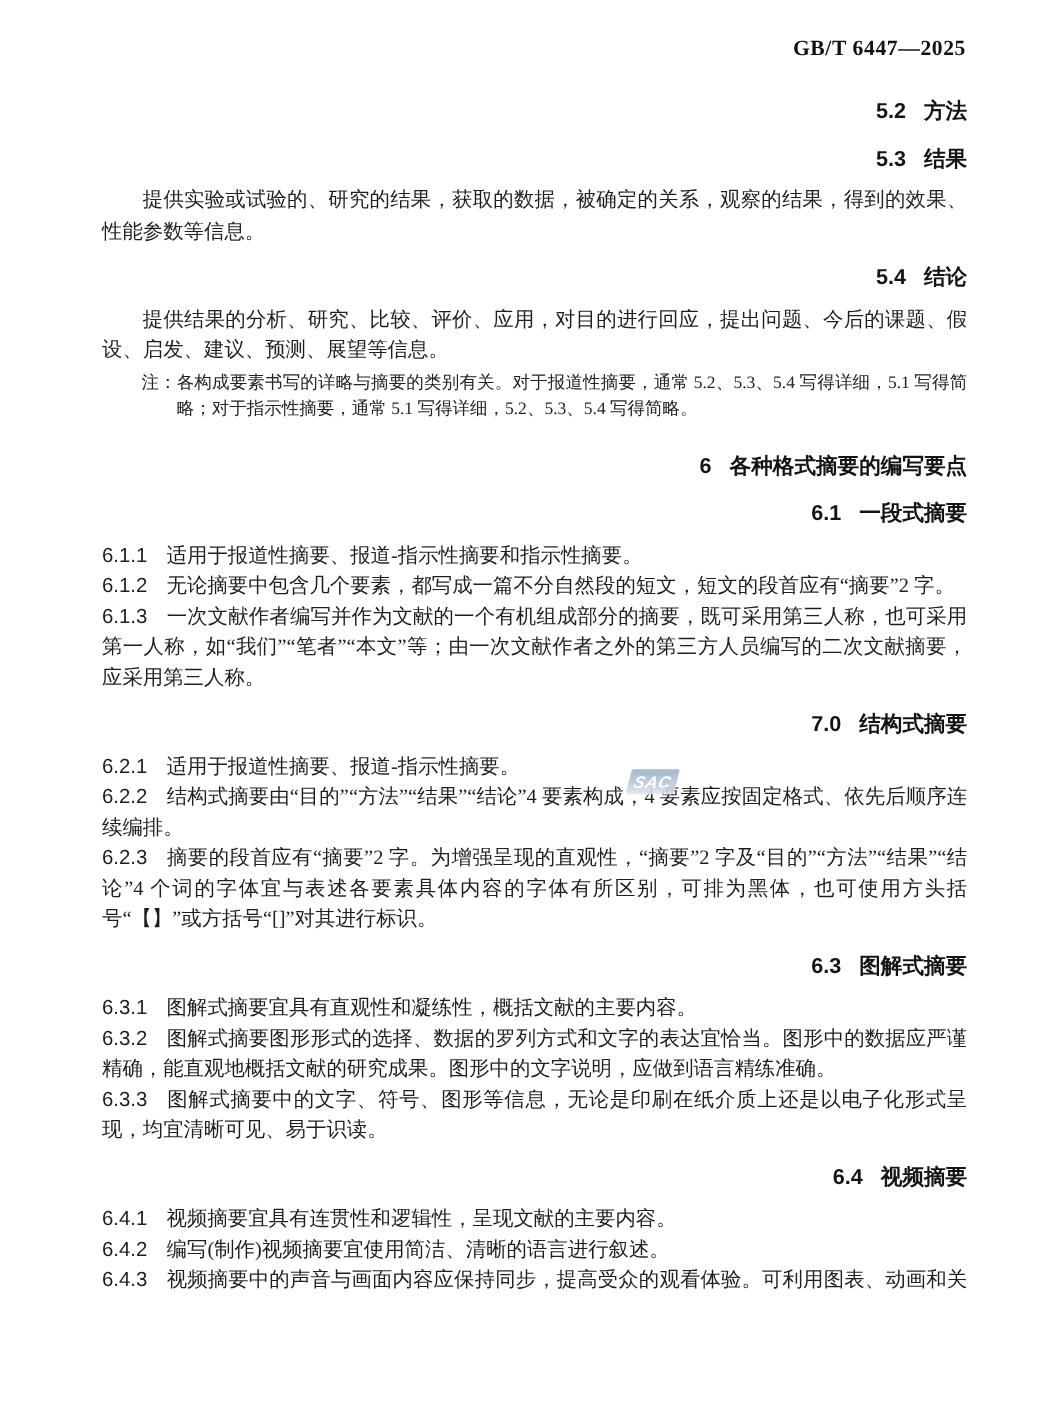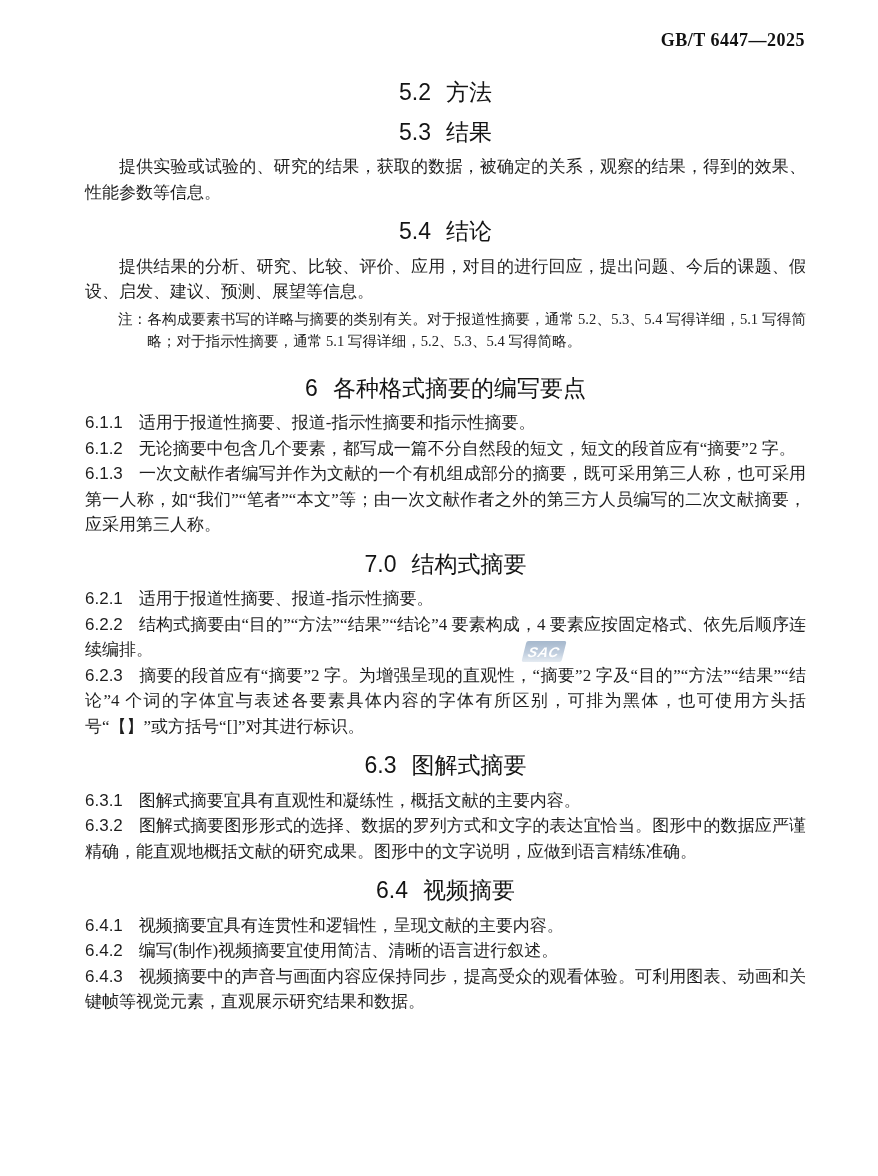--- a/index.html
+++ b/index.html
@@ -27,25 +27,25 @@
     left: 85px;
     width: 721px;
     top: 0;
     padding-top: 80px;
     font-size: 17px;
     line-height: 25.5px;
     text-align: justify;
   }
   h2.chapter, h3.sub {
     font-family: "Liberation Sans", "DejaVu Sans", sans-serif;
-    font-weight: 400;
-    font-size: 23px;
+    font-weight: 700;
+    font-size: 18px;
     line-height: 25.5px;
     color: #141414;
-    text-align: center;
+    text-align: right;
   }
   h3.sub { margin: 14px 0 9px; }
   h2.chapter { margin: 23px 0 9px; }
   .content > h3:first-child { margin-top: 0; }
   .hnum { margin-right: 15px; font-family: "Liberation Sans", "DejaVu Sans", sans-serif; }
   p.para { margin: 0; text-indent: 2em; }
   p.clause { margin: 0; }
   .cnum {
     font-family: "Liberation Sans", "DejaVu Sans", sans-serif;
     margin-right: 16px;
@@ -121,32 +121,34 @@
 
     <h3 class="sub"><span class="hnum">5.4</span><span>结论</span></h3>
     <p class="para">提供结果的分析、研究、比较、评价、应用，对目的进行回应，提出问题、今后的课题、假设、启发、建议、预测、展望等信息。</p>
     <div class="note">
       <span class="note-label">注：</span>
       <span class="note-text">各构成要素书写的详略与摘要的类别有关。对于报道性摘要，通常 5.2、5.3、5.4 写得详细，5.1 写得简略；对于指示性摘要，通常 5.1 写得详细，5.2、5.3、5.4 写得简略。</span>
     </div>
 
     <h2 class="chapter"><span class="hnum">6</span><span>各种格式摘要的编写要点</span></h2>
 
+    <h3 class="sub"><span class="hnum">6.1</span><span>一段式摘要</span></h3>
     <p class="clause"><span class="cnum">6.1.1</span><span>适用于报道性摘要、报道-指示性摘要和指示性摘要。</span></p>
     <p class="clause"><span class="cnum">6.1.2</span><span>无论摘要中包含几个要素，都写成一篇不分自然段的短文，短文的段首应有“摘要”2 字。</span></p>
     <p class="clause"><span class="cnum">6.1.3</span><span>一次文献作者编写并作为文献的一个有机组成部分的摘要，既可采用第三人称，也可采用第一人称，如“我们”“笔者”“本文”等；由一次文献作者之外的第三方人员编写的二次文献摘要，应采用第三人称。</span></p>
 
     <h3 class="sub"><span class="hnum">7.0</span><span>结构式摘要</span></h3>
     <p class="clause"><span class="cnum">6.2.1</span><span>适用于报道性摘要、报道-指示性摘要。</span></p>
     <p class="clause"><span class="cnum">6.2.2</span><span>结构式摘要由“目的”“方法”“结果”“结论”4 要素构成，4 要素应按固定格式、依先后顺序连续编排。</span></p>
     <p class="clause"><span class="cnum">6.2.3</span><span>摘要的段首应有“摘要”2 字。为增强呈现的直观性，“摘要”2 字及“目的”“方法”“结果”“结论”4 个词的字体宜与表述各要素具体内容的字体有所区别，可排为黑体，也可使用方头括号“【】”或方括号“[]”对其进行标识。</span></p>
 
     <h3 class="sub"><span class="hnum">6.3</span><span>图解式摘要</span></h3>
     <p class="clause"><span class="cnum">6.3.1</span><span>图解式摘要宜具有直观性和凝练性，概括文献的主要内容。</span></p>
     <p class="clause"><span class="cnum">6.3.2</span><span>图解式摘要图形形式的选择、数据的罗列方式和文字的表达宜恰当。图形中的数据应严谨精确，能直观地概括文献的研究成果。图形中的文字说明，应做到语言精练准确。</span></p>
+    <p class="clause"><span class="cnum">6.3.3</span><span>图解式摘要中的文字、符号、图形等信息，无论是印刷在纸介质上还是以电子化形式呈现，均宜清晰可见、易于识读。</span></p>
 
     <h3 class="sub"><span class="hnum">6.4</span><span>视频摘要</span></h3>
     <p class="clause"><span class="cnum">6.4.1</span><span>视频摘要宜具有连贯性和逻辑性，呈现文献的主要内容。</span></p>
     <p class="clause"><span class="cnum">6.4.2</span><span>编写(制作)视频摘要宜使用简洁、清晰的语言进行叙述。</span></p>
     <p class="clause"><span class="cnum">6.4.3</span><span>视频摘要中的声音与画面内容应保持同步，提高受众的观看体验。可利用图表、动画和关键帧等视觉元素，直观展示研究结果和数据。</span></p>
 
   </div>
 
   <div class="sac-mark">
     <span>SAC</span>

